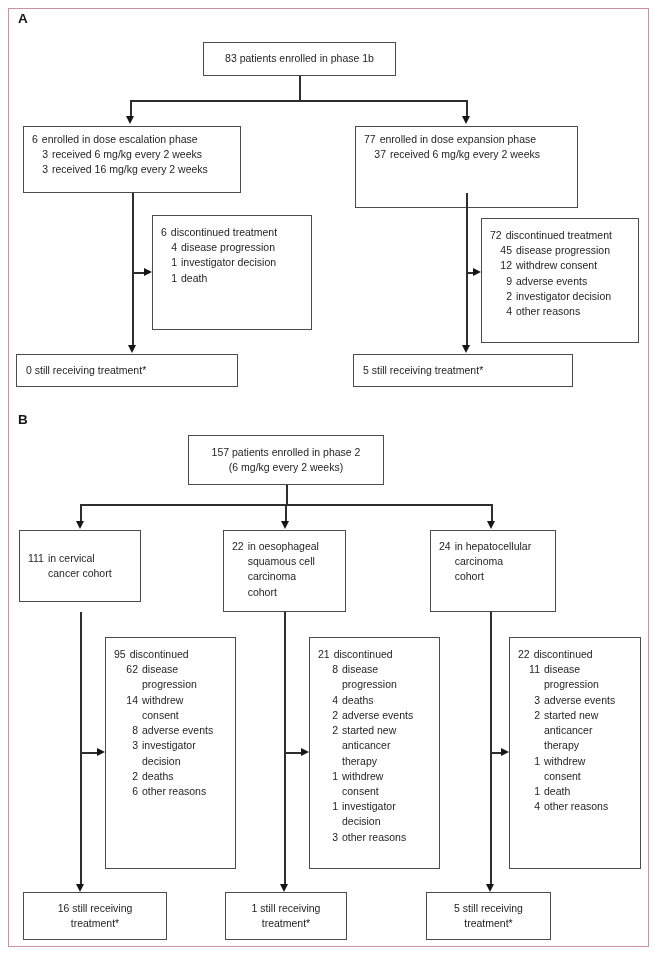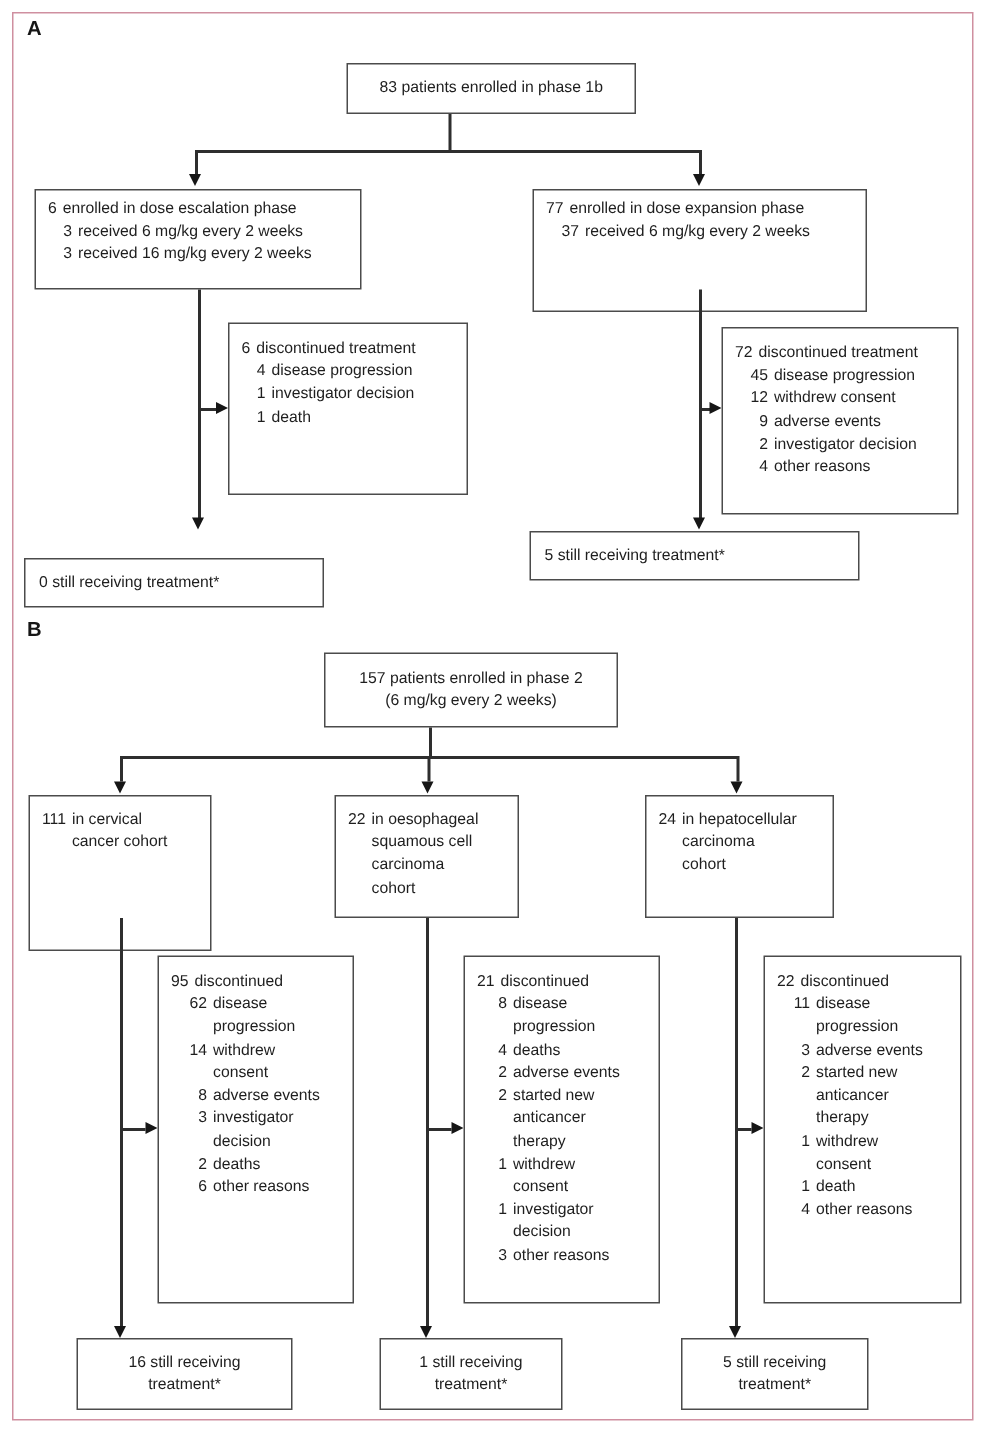--- a/index.html
+++ b/index.html
@@ -10,21 +10,21 @@
   }
   .frame{
     position:absolute;left:8px;top:8px;width:641px;height:939px;
     border:1.5px solid #cf8fa0;box-sizing:border-box;pointer-events:none;
   }
   .plabel{position:absolute;font-weight:700;font-size:13.5px;color:#161616;}
   .box{
     position:absolute;background:#ffffff;border:1.5px solid #4b4b4b;
     box-sizing:border-box;line-height:1.45;
   }
-  .center{display:flex;align-items:center;justify-content:center;text-align:center;margin-left:28px;}
+  .center{display:flex;align-items:center;justify-content:center;text-align:center;}
   .ctext{white-space:pre-line;}
   .list{padding:5px 3px 3px 8px;}
   .row{display:flex;}
   .row .n{margin-right:4px;white-space:pre;}
   .row.sub .n{flex:0 0 var(--nw,20px);text-align:right;}
   .row .t{white-space:pre-line;}
   .hbox{display:flex;align-items:center;padding-left:9px;}
   .vl{position:absolute;width:1.5px;background:#2e2e2e;}
   .hl{position:absolute;height:1.5px;background:#2e2e2e;}
   .ad{position:absolute;width:0;height:0;
@@ -126,21 +126,21 @@
   <div class="row sub">
     <span class="n">2</span>
     <span class="t">investigator decision</span>
   </div>
   <div class="row sub">
     <span class="n">4</span>
     <span class="t">other reasons</span>
   </div>
 </div>
 
-<div class="box hbox" style="left:16px;top:372px;width:200px;height:33px">
+<div class="box hbox" style="left:16px;top:354px;width:222px;height:33px">
   <div class="ctext">0 still receiving treatment*</div>
 </div>
 <div class="box hbox" style="left:353px;top:354px;width:220px;height:33px">
   <div class="ctext">5 still receiving treatment*</div>
 </div>
 
 <div class="plabel" style="left:18px;top:412px">B</div>
 
 <div class="box center" style="left:188px;top:435px;width:196px;height:50px">
   <div class="ctext">157 patients enrolled in phase 2
@@ -149,21 +149,21 @@
 
 <div class="vl" style="left:286px;top:485px;height:20px"></div>
 <div class="hl" style="left:80px;top:504px;width:412px"></div>
 <div class="vl" style="left:80px;top:504px;height:17px"></div>
 <div class="ad" style="left:76px;top:521px"></div>
 <div class="vl" style="left:285px;top:504px;height:17px"></div>
 <div class="ad" style="left:281px;top:521px"></div>
 <div class="vl" style="left:491px;top:504px;height:17px"></div>
 <div class="ad" style="left:487px;top:521px"></div>
 
-<div class="box list" style="left:19px;top:530px;width:122px;height:104px;padding-top:8px">
+<div class="box list" style="left:19px;top:530px;width:122px;height:72px;padding-top:20px">
   <div class="row title">
     <span class="n">111</span>
     <span class="t">in cervical
 cancer cohort</span>
   </div>
 </div>
 <div class="box list" style="left:223px;top:530px;width:123px;height:82px;padding-top:8px">
   <div class="row title">
     <span class="n">22</span>
     <span class="t">in oesophageal

